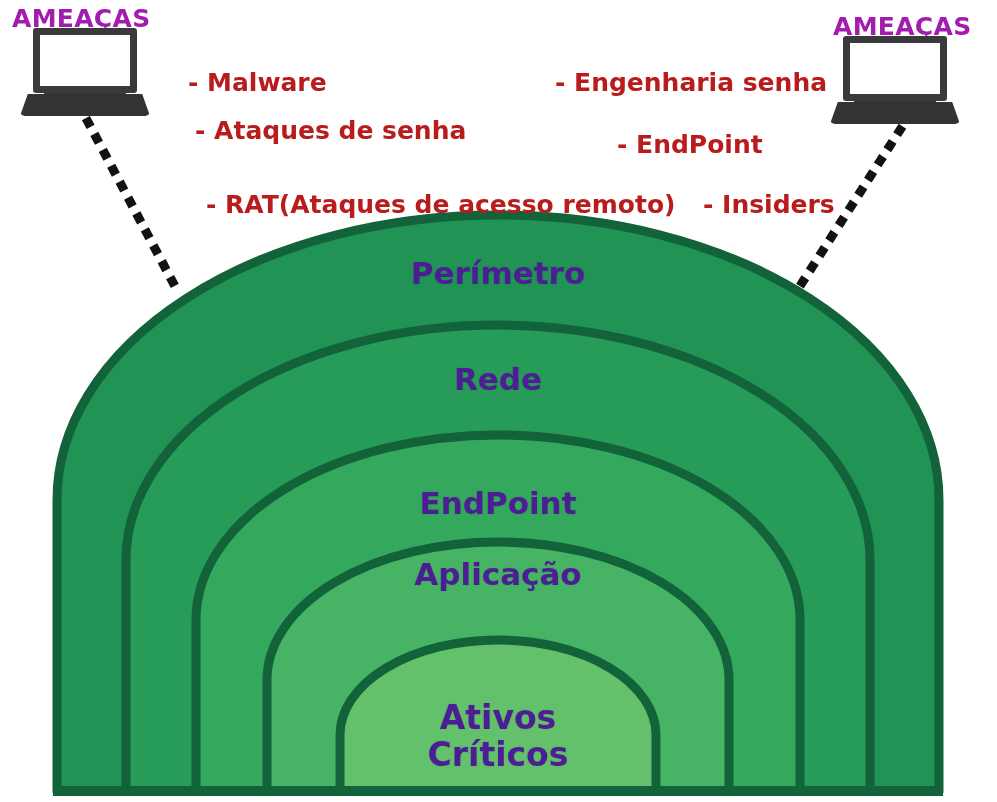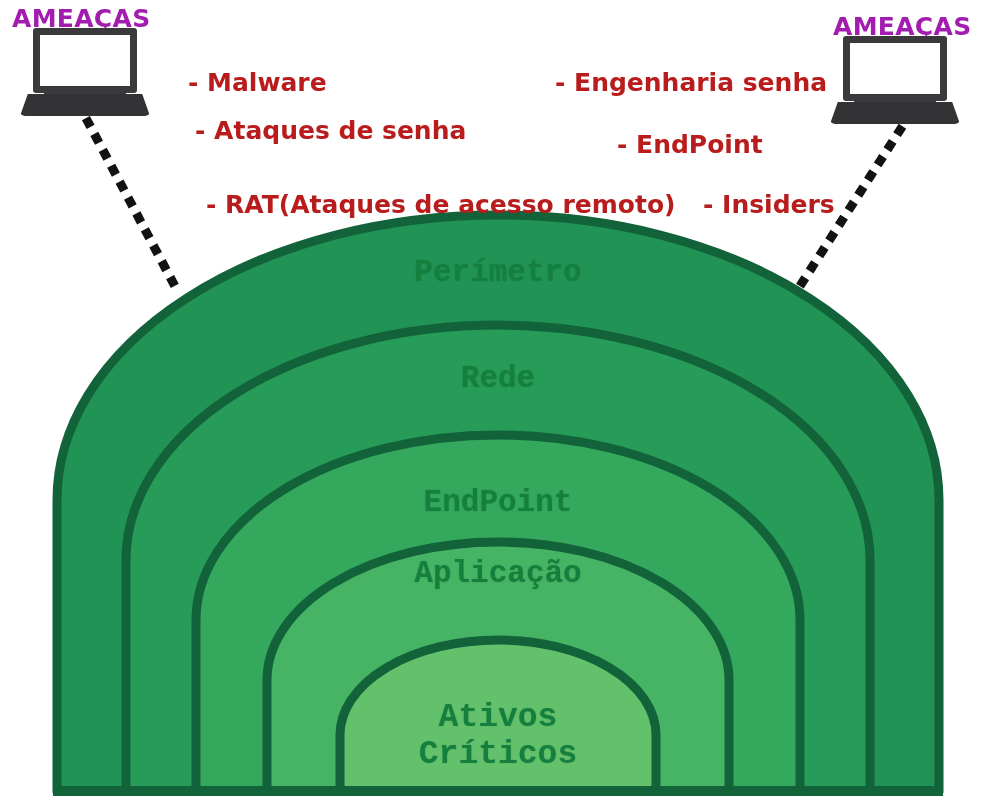--- a/index.html
+++ b/index.html
@@ -92,27 +92,26 @@
     position: absolute;
     left: 0;
     top: 0;
     width: 997px;
     height: 802px;
   }
 
   
   .layer-label {
     position: absolute;
-    color: #15803d;
+    color: #4c1d95;
     font-weight: bold;
     text-align: center;
     white-space: pre-line;
     line-height: 1.12;
     text-shadow: 0 0 2px rgba(0,0,0,0.12);
-    font-family: Liberation Mono, monospace;
   }
   #layer-label-0 { left: 348px; top: 256px; width: 300px; font-size: 31px; }
   #layer-label-1 { left: 348px; top: 362px; width: 300px; font-size: 31px; }
   #layer-label-2 { left: 348px; top: 462px; width: 300px; font-size: 31px; margin-top: 24px; }
   #layer-label-3 { left: 348px; top: 557px; width: 300px; font-size: 31px; }
   #layer-label-4 { left: 348px; top: 700px; width: 300px; font-size: 33px; }
 </style>
 </head>
 <body>
 

